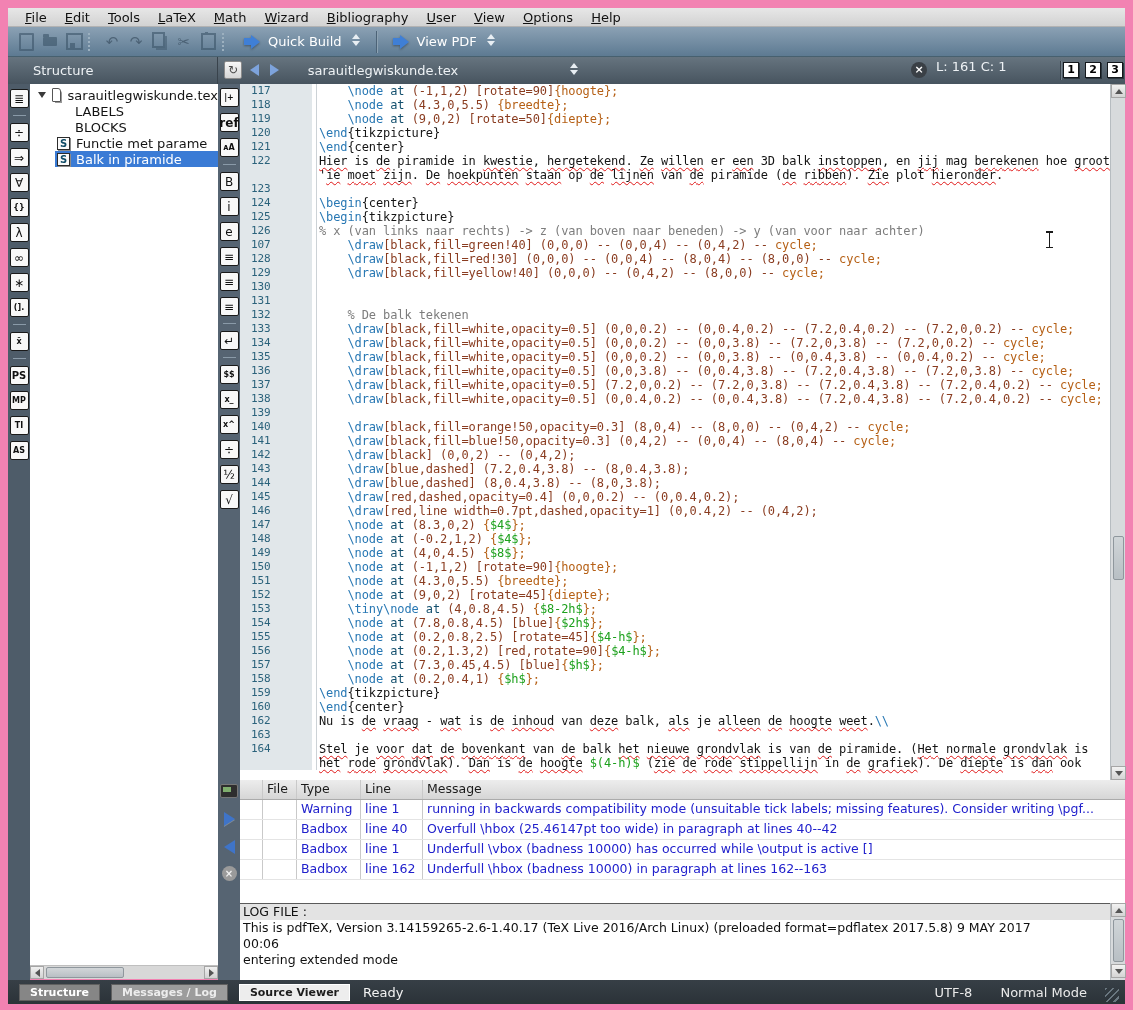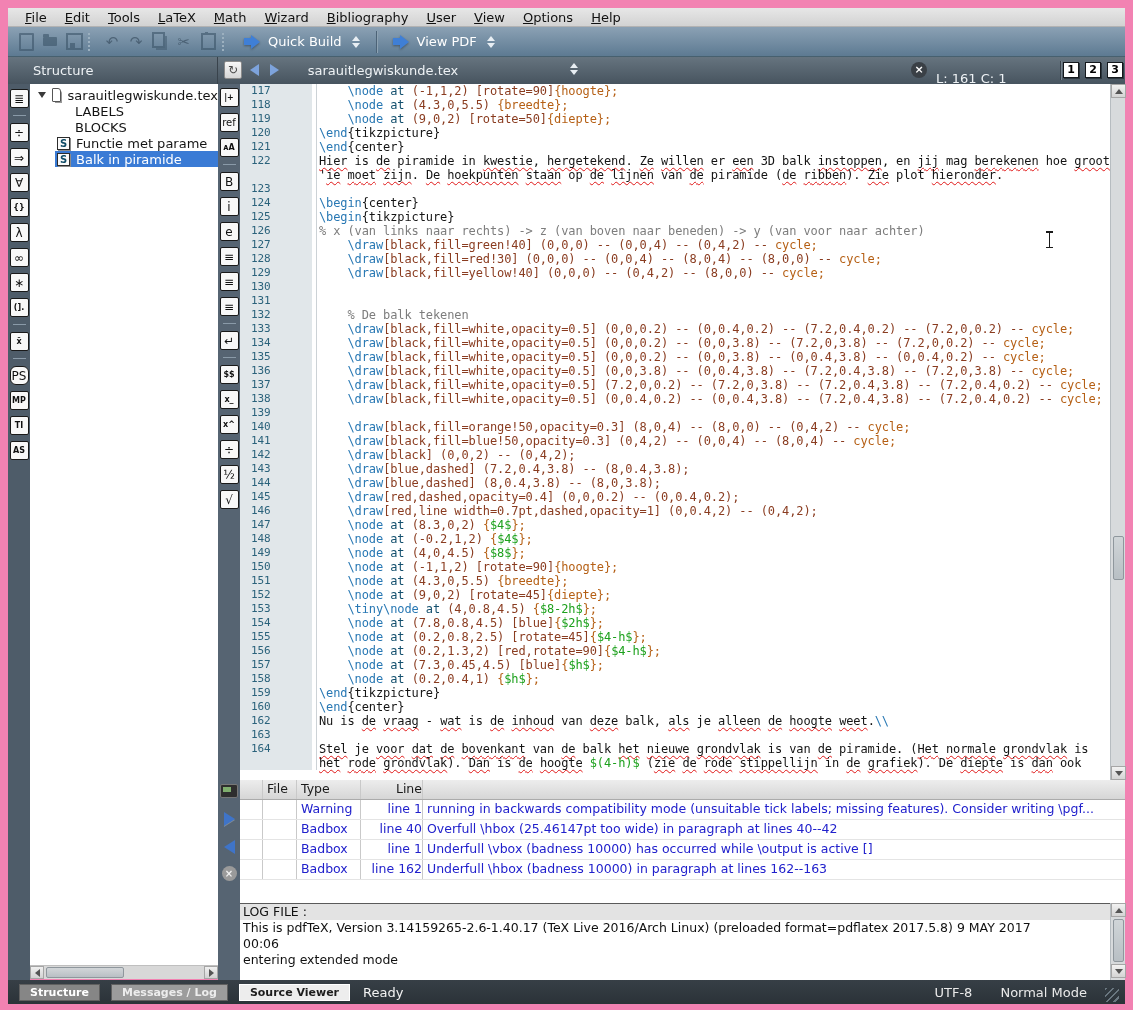--- a/index.html
+++ b/index.html
@@ -16,21 +16,21 @@
   .tbi{width:24px;height:22px;display:flex;align-items:center;justify-content:center;opacity:.62;color:#34485a;font-size:15px;}
   .ic-page{width:11px;height:14px;border:2px solid #3d566a;border-radius:1px;}
   .ic-folder{width:14px;height:9px;background:#3d566a;position:relative;border-radius:1px;}
   .ic-folder::before{content:"";position:absolute;left:0;top:-3px;width:6px;height:3px;background:#3d566a;border-radius:1px 1px 0 0;}
   .ic-save{width:13px;height:13px;border:2px solid #3d566a;position:relative;}
   .ic-save::before{content:"";position:absolute;left:2px;bottom:0;width:5px;height:5px;background:#3d566a;}
   .ic-copy{width:9px;height:12px;border:2px solid #3d566a;box-shadow:3px 3px 0 -1px rgba(61,86,106,.8);margin:-3px 0 0 -3px;}
   .ic-paste{width:11px;height:13px;border:2px solid #3d566a;position:relative;}
   .ic-paste::before{content:"";position:absolute;left:2px;top:-3px;width:3px;height:3px;background:#3d566a;}
   .tb-sep{width:4px;height:18px;border-left:2px dotted #9cb0bf;margin:0 6px 0 2px;}
-  .run-group{display:flex;align-items:center;color:#fff;}
+  .run-group{display:flex;color:#fff;}
   .arrow-blue{display:flex;align-items:center;margin:0 8px 0 10px;filter:drop-shadow(0 1px 1px rgba(0,0,0,.35));}
   .arrow-blue .bar{width:7px;height:7px;background:#3f7fd6;}
   .arrow-blue .tip{width:0;height:0;border-left:9px solid #3f7fd6;border-top:7px solid transparent;border-bottom:7px solid transparent;}
   .spin{display:flex;flex-direction:column;align-items:center;margin:0 10px;}
   .spin i{width:0;height:0;border-left:4px solid transparent;border-right:4px solid transparent;}
   .spin .up{border-bottom:5px solid #e8eef3;margin-bottom:2px;}
   .spin .dn{border-top:5px solid #e8eef3;}
   .tb-vsep{width:1px;height:22px;background:#4c6377;box-shadow:1px 0 0 #8ea3b3;margin:0 6px;}
   
   #headerbar{left:8px;top:57px;width:1117px;height:27px;background:linear-gradient(#66747f,#47545f);
@@ -42,21 +42,21 @@
   .tri{position:absolute;top:7px;width:0;height:0;border-top:6px solid transparent;border-bottom:6px solid transparent;}
   .tri-l{left:32px;border-right:9px solid #7da3dc;}
   .tri-r{left:52px;border-left:9px solid #7da3dc;}
   .file-combo{position:absolute;left:70px;top:0;width:190px;height:27px;display:flex;align-items:center;justify-content:center;}
   .combo-spin{position:absolute;left:352px;top:6px;}
   .combo-spin i{border-left:4px solid transparent;border-right:4px solid transparent;display:block;width:0;height:0;}
   .combo-spin .up{border-bottom:5px solid #e8eef3;margin-bottom:2px;}
   .combo-spin .dn{border-top:5px solid #e8eef3;}
   .close-btn{position:absolute;left:693px;top:5px;width:16px;height:16px;border-radius:50%;background:#3a4046;
     color:#fff;font-size:11px;line-height:15px;text-align:center;font-weight:bold;}
-  .pos-label{position:absolute;left:718px;top:14px;}
+  .pos-label{position:absolute;left:718px;top:2px;}
   .hdr-div{position:absolute;left:842px;top:4px;width:1px;height:19px;background:#39434c;box-shadow:1px 0 0 #76838d;}
   .view-btn{position:absolute;top:5px;width:16px;height:16px;background:#fff;border:1px solid #14181c;color:#000;
     font-weight:bold;font-size:11px;line-height:14px;text-align:center;box-sizing:border-box;box-shadow:1px 1px 0 #2c363e;}
   
   #lefttabs{left:8px;top:84px;width:22px;height:896px;background:#4e5c69;display:flex;flex-direction:column;align-items:center;padding-top:5px;box-sizing:border-box;}
   #edittabs{left:218px;top:84px;width:22px;height:896px;background:#566472;display:flex;flex-direction:column;align-items:center;padding-top:4px;box-sizing:border-box;position:absolute;}
   .ltab{width:19px;height:19px;background:#f8f8f8;border:1px solid #191919;border-radius:2px;margin-bottom:6px;
     display:flex;align-items:center;justify-content:center;color:#101010;box-sizing:border-box;flex:none;font-family:"DejaVu Sans",sans-serif;}
   .ltab-sep{width:13px;height:1px;background:#8a9aa8;margin:1px 0 7px;flex:none;}
   
@@ -98,21 +98,21 @@
   #ed-vscroll{left:1110px;top:84px;height:696px;}
   #log-vscroll{left:1110px;top:903px;height:77px;}
   .sb-btn{position:absolute;left:0;width:15px;height:14px;background:linear-gradient(#f2f2f2,#d4d4d4);
     border:1px solid #a6a6a6;box-sizing:border-box;display:flex;align-items:center;justify-content:center;}
   .sb-thumb{position:absolute;left:2px;width:11px;background:linear-gradient(#d0d5d8,#b8bfc4);border:1px solid #8f979d;border-radius:2px;box-sizing:border-box;}
   
   #messages{left:240px;top:780px;width:885px;height:123px;background:#fff;font-size:12.5px;overflow:hidden;}
   .msg-hdr{display:flex;height:19px;background:linear-gradient(#ededed,#d6d6d6);border-bottom:1px solid #ababab;color:#1a1a1a;}
   .msg-row{display:flex;height:19px;color:#2121cc;border-bottom:1px solid #e4e4e4;}
   .mc{box-sizing:border-box;padding:1px 0 0 4px;border-right:1px solid #c9c9c9;overflow:hidden;white-space:nowrap;flex:none;}
-  .mc0{width:23px;}.mc1{width:34px;}.mc2{width:64px;}.mc3{width:62px;text-align:right;}.mc4{flex:1;border-right:none;}
+  .mc0{width:23px;}.mc1{width:34px;}.mc2{width:64px;}.mc3{width:62px;}.mc4{flex:1;border-right:none;}
   
   #log{left:240px;top:903px;width:870px;height:77px;background:#fff;border-top:1px solid #5a5a5a;box-sizing:border-box;
     font-size:12.5px;line-height:16px;color:#111;overflow:hidden;}
   .log-line{padding-left:3px;white-space:nowrap;}
   .log-title{background:#e3e3e3;}
   
   #msgtools{left:218px;top:780px;width:22px;height:200px;display:flex;flex-direction:column;align-items:center;position:absolute;}
   .term-ic{width:16px;height:12px;background:#2e2e2e;border:1px solid #777;border-radius:2px;margin-top:4px;position:relative;}
   .term-ic::before{content:"";position:absolute;left:2px;top:2px;width:8px;height:5px;background:#7fae6e;}
   .play-r{width:0;height:0;border-top:7px solid transparent;border-bottom:7px solid transparent;border-left:11px solid #3f74c8;margin-top:14px;filter:drop-shadow(0 1px 0 rgba(255,255,255,.25));}
@@ -233,21 +233,21 @@
     <div class="ltab" style="font-size: 12px;">⇒</div>
     <div class="ltab" style="font-size: 12px;">∀</div>
     <div class="ltab" style="font-size: 8px; font-weight: bold;">{}</div>
     <div class="ltab" style="font-size: 12px;">λ</div>
     <div class="ltab" style="font-size: 12px;">∞</div>
     <div class="ltab" style="font-size: 12px;">∗</div>
     <div class="ltab" style="font-size: 8px; font-weight: bold;">(].</div>
     <div class="ltab-sep"></div>
     <div class="ltab" style="font-size: 8px; font-weight: bold;">x̄</div>
     <div class="ltab-sep"></div>
-    <div class="ltab" style="font-size: 12px; font-weight: normal; border-radius: 6px;">PS</div>
+    <div class="ltab" style="font-size: 10px; font-weight: bold;">PS</div>
     <div class="ltab" style="font-size: 8px; font-weight: bold;">MP</div>
     <div class="ltab" style="font-size: 8px; font-weight: bold;">TI</div>
     <div class="ltab" style="font-size: 8px; font-weight: bold;">AS</div>
   </div>
 
 <div id="structure-panel" class="abs">
   <div class="tree-row tree-root">
     <span class="tri-down"></span>
     <span class="doc-ic"></span>
     <span>sarauitlegwiskunde.tex</span>
@@ -273,21 +273,21 @@
       <span class="tri-sm-l"></span>
     </span>
   <span class="hs-thumb"></span>
   <span class="hs-btn" style="right:0;left:auto">
       <span class="tri-sm-r"></span>
     </span>
 </div>
 
 <div id="edittabs" class="abs">
     <div class="ltab" style="font-size: 8px; font-weight: bold;">|+</div>
-    <div class="ltab" style="font-size: 10px; font-weight: normal;">ref</div>
+    <div class="ltab" style="font-size: 12px; font-weight: bold;">ref</div>
     <div class="ltab" style="font-size: 8px; font-weight: bold;">ᴀA</div>
     <div class="ltab-sep"></div>
     <div class="ltab" style="font-size: 12px;">B</div>
     <div class="ltab" style="font-size: 12px;">i</div>
     <div class="ltab" style="font-size: 12px;">e</div>
     <div class="ltab" style="font-size: 12px;">≡</div>
     <div class="ltab" style="font-size: 12px;">≡</div>
     <div class="ltab" style="font-size: 12px;">≡</div>
     <div class="ltab-sep"></div>
     <div class="ltab" style="font-size: 12px;">↵</div>
@@ -342,21 +342,21 @@
     </div>
     <div class="ed-row">
       <div class="ed-num">125</div>
       <div class="ed-code"><span class="tk-c">\begin</span><span class="tk-t">{tikzpicture}</span></div>
     </div>
     <div class="ed-row">
       <div class="ed-num">126</div>
       <div class="ed-code"><span class="tk-g">% x (van links naar rechts) -&gt; z (van boven naar beneden) -&gt; y (van voor naar achter)</span></div>
     </div>
     <div class="ed-row">
-      <div class="ed-num">127</div>
+      <div class="ed-num">107</div>
       <div class="ed-code"><span class="tk-t">    </span><span class="tk-c">\draw</span><span class="tk-o">[black,fill=green!40] (0,0,0) -- (0,0,4) -- (0,4,2) -- </span><span class="tk-a">cycle;</span></div>
     </div>
     <div class="ed-row">
       <div class="ed-num">128</div>
       <div class="ed-code"><span class="tk-t">    </span><span class="tk-c">\draw</span><span class="tk-o">[black,fill=red!30] (0,0,0) -- (0,0,4) -- (8,0,4) -- (8,0,0) -- </span><span class="tk-a">cycle;</span></div>
     </div>
     <div class="ed-row">
       <div class="ed-num">129</div>
       <div class="ed-code"><span class="tk-t">    </span><span class="tk-c">\draw</span><span class="tk-o">[black,fill=yellow!40] (0,0,0) -- (0,4,2) -- (8,0,0) -- </span><span class="tk-a">cycle;</span></div>
     </div>
@@ -507,20 +507,21 @@
       <span class="tri-sm-d"></span>
     </span>
 </div>
 
 <div id="messages" class="abs">
     <div class="msg-hdr">
       <span class="mc mc0"></span>
       <span class="mc mc1">File</span>
       <span class="mc mc2">Type</span>
       <span class="mc mc3">Line</span>
+      <span class="mc mc4">Message</span>
     </div>
     <div class="msg-row">
       <span class="mc mc0"></span>
       <span class="mc mc1"></span>
       <span class="mc mc2">Warning</span>
       <span class="mc mc3">line 1</span>
       <span class="mc mc4">running in backwards compatibility mode (unsuitable tick labels; missing features). Consider writing \pgf...</span>
     </div>
     <div class="msg-row">
       <span class="mc mc0"></span>

